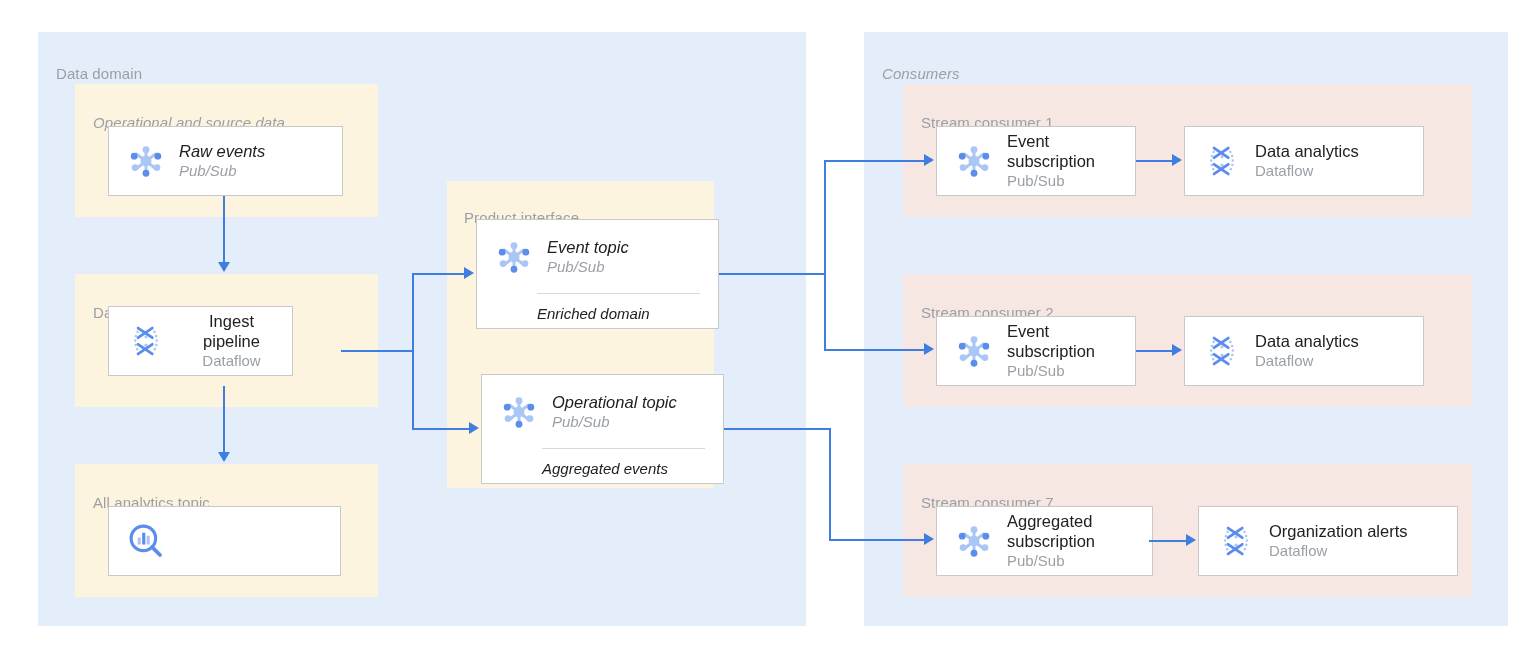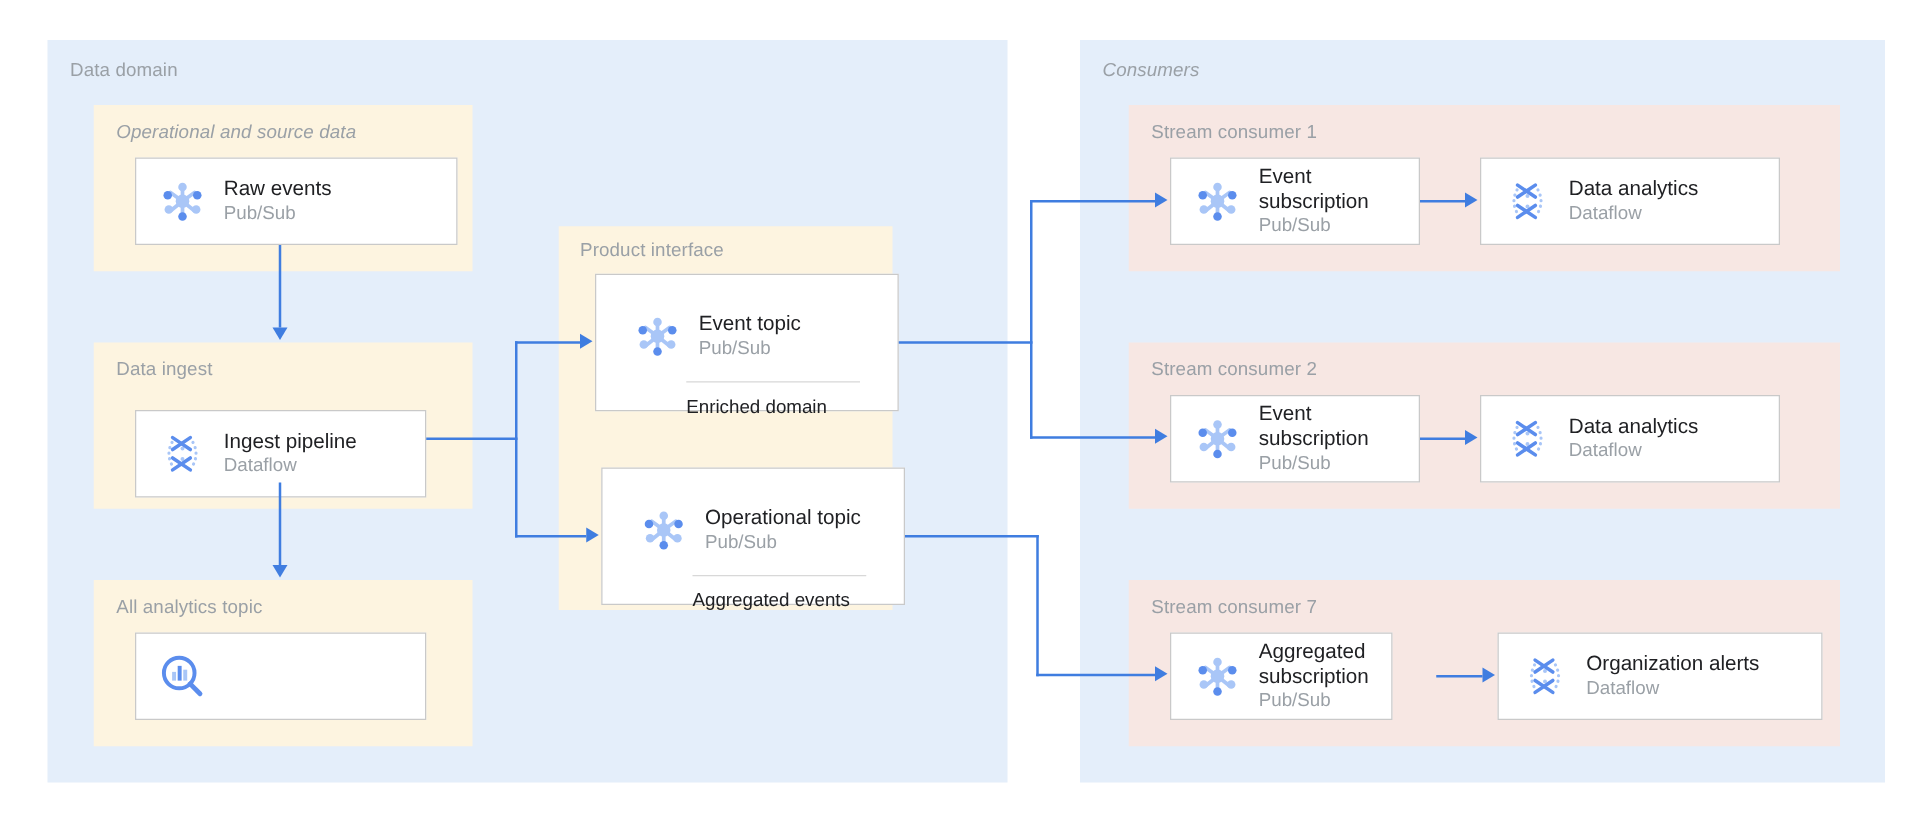--- a/index.html
+++ b/index.html
@@ -7,33 +7,33 @@
        font-family:"Liberation Sans","DejaVu Sans",sans-serif;}
 
   .canvas{position:absolute;inset:0;}
 
   
   .group{position:absolute;box-sizing:border-box;}
   .group-blue{background:#e4eefa;}
   .group-yellow{background:#fdf4e0;}
   .group-pink{background:#f7e7e3;}
   .group-label{position:absolute;color:#9aa0a6;font-size:15px;
-               letter-spacing:.1px;white-space:nowrap;}
+               letter-spacing:.1px;white-space:nowrap;margin-top:17px;}
 
   
   .card{position:absolute;box-sizing:border-box;background:#fff;
         border:1px solid #c9c9c9;display:flex;align-items:center;}
   .card-ico{flex:0 0 auto;width:46px;height:46px;margin-left:14px;
             display:flex;align-items:center;justify-content:center;}
   .card-txt{flex:1 1 auto;margin-left:10px;padding-right:8px;}
   .card-title{font-size:16.5px;color:#202124;line-height:1.17;}
   .card-sub{font-size:15px;color:#9aa0a6;line-height:1.2;margin-top:1px;}
 
   
-  .card.tall{display:block;padding:12px;}
+  .card.tall{display:block;padding:0;font-style:italic;}
   .card.tall .row{display:flex;align-items:center;padding-top:14px;}
   .card.tall .divider{height:1px;background:#d8d8d8;margin:13px 18px 0 60px;}
   .card.tall .footer{font-size:15px;color:#202124;margin:11px 0 0 60px;}
 
   
   .wire{position:absolute;background:#3f7de0;}
   .wire.h{height:2px;}
   .wire.v{width:2px;}
   .arrow{position:absolute;width:0;height:0;}
   .arrow.right{border-top:6.5px solid transparent;border-bottom:6.5px solid transparent;
@@ -47,21 +47,21 @@
 <body>
 
 <div class="canvas">
 
   <div class="group group-blue" style="left:38px;top:32px;width:768px;height:594px;"></div>
   <div class="group-label" style="left:56px;top:48px;">Data domain</div>
 
   <div class="group group-yellow" style="left:75px;top:84px;width:303px;height:133px;"></div>
   <div class="group-label" style="left:93px;top:97px;font-style:italic;">Operational and source data</div>
 
-  <div class="card" style="left:108px;top:126px;width:258px;height:70px;">
+  <div class="card" style="left:108px;top:126px;width:235px;height:70px;font-style:italic;">
     <span class="card-ico">
       <svg width="42" height="42" viewBox="0 0 48 48">
         <g stroke="#a9c6f7" stroke-width="3.4" stroke-linecap="round">
           <line x1="24" y1="24" x2="24" y2="12"></line>
           <line x1="24" y1="24" x2="13" y2="16"></line>
           <line x1="24" y1="24" x2="35" y2="16"></line>
           <line x1="24" y1="24" x2="14" y2="32"></line>
           <line x1="24" y1="24" x2="34" y2="32"></line>
           <line x1="24" y1="24" x2="24" y2="36"></line>
         </g>
@@ -76,21 +76,21 @@
     </span>
     <span class="card-txt">
       <div class="card-title">Raw events</div>
       <div class="card-sub">Pub/Sub</div>
     </span>
   </div>
 
   <div class="group group-yellow" style="left:75px;top:274px;width:303px;height:133px;"></div>
   <div class="group-label" style="left:93px;top:287px;">Data ingest</div>
 
-  <div class="card" style="left:108px;top:328px;width:233px;height:70px;">
+  <div class="card" style="left:108px;top:306px;width:185px;height:70px;text-align:center;">
     <span class="card-ico">
       <svg width="40" height="40" viewBox="0 0 48 48">
         <g fill="none" stroke="#a9c6f7" stroke-width="3" stroke-linecap="round" stroke-dasharray="0.2 5.2">
           <path d="M14 13 Q8 24 14 35"></path>
           <path d="M34 13 Q40 24 34 35"></path>
         </g>
         <circle cx="24" cy="19" r="1.9" fill="#a9c6f7"></circle>
         <circle cx="24" cy="29" r="1.9" fill="#a9c6f7"></circle>
         <g stroke="#5b8ded" stroke-width="3.4" stroke-linecap="round" fill="none">
           <path d="M14.5 8.5 L31.5 20"></path>
@@ -287,21 +287,21 @@
     </span>
     <span class="card-txt">
       <div class="card-title">Data analytics</div>
       <div class="card-sub">Dataflow</div>
     </span>
   </div>
 
   <div class="group group-pink" style="left:903px;top:464px;width:569px;height:133px;"></div>
   <div class="group-label" style="left:921px;top:477px;">Stream consumer 7</div>
 
-  <div class="card" style="left:936px;top:506px;width:178px;height:70px;">
+  <div class="card" style="left:936px;top:506px;width:217px;height:70px;">
     <span class="card-ico">
       <svg width="42" height="42" viewBox="0 0 48 48">
         <g stroke="#a9c6f7" stroke-width="3.4" stroke-linecap="round">
           <line x1="24" y1="24" x2="24" y2="12"></line>
             <line x1="24" y1="24" x2="13" y2="16"></line>
           <line x1="24" y1="24" x2="35" y2="16"></line>
             <line x1="24" y1="24" x2="14" y2="32"></line>
           <line x1="24" y1="24" x2="34" y2="32"></line>
             <line x1="24" y1="24" x2="24" y2="36"></line>
         </g>

